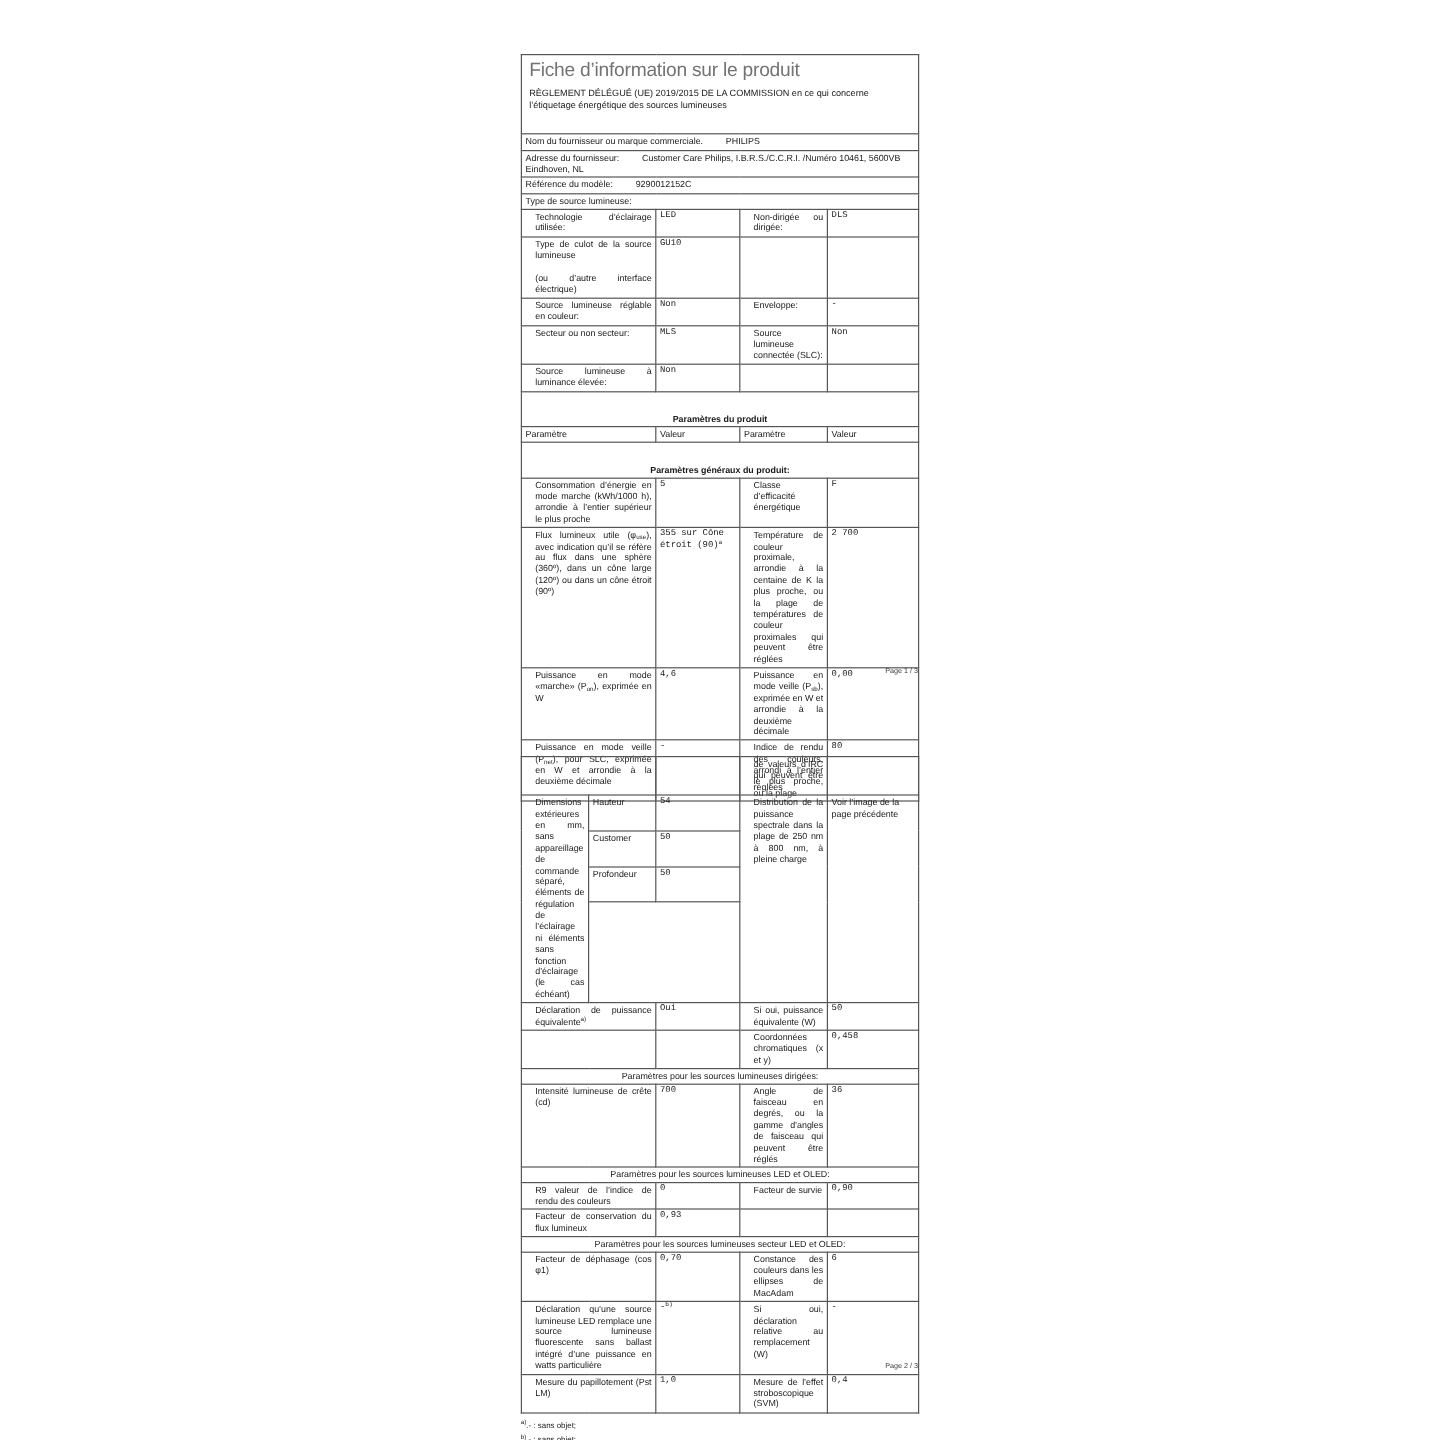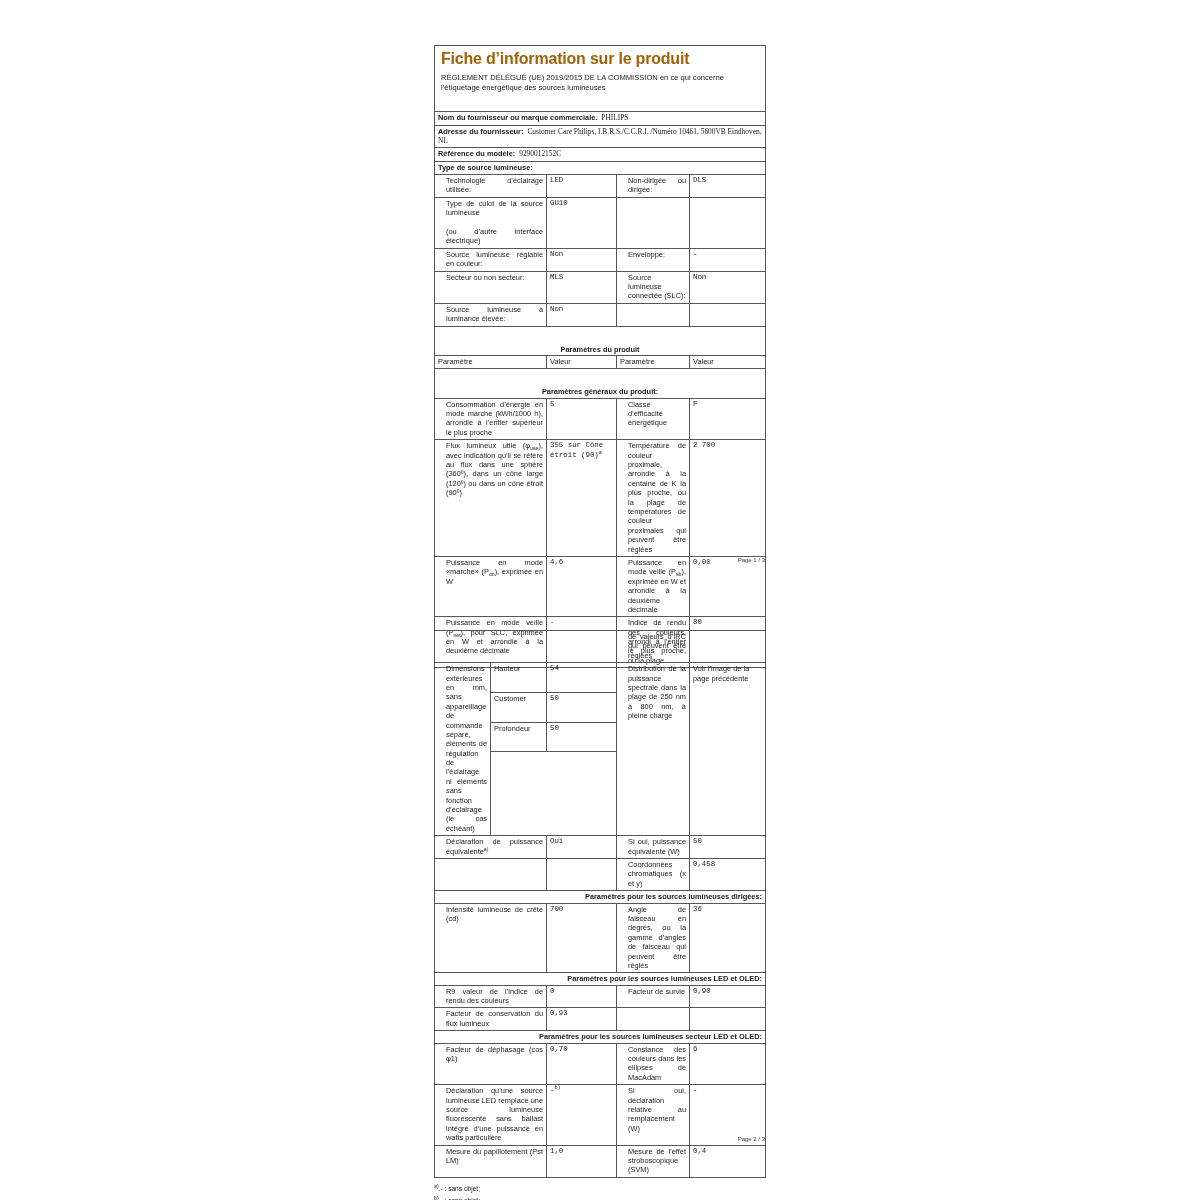--- a/index.html
+++ b/index.html
@@ -13,26 +13,26 @@
   #page2 { top:630px; }
   table { border-collapse:collapse; table-layout:fixed; width:331px; }
   td {
     border:1px solid #565656; vertical-align:top;
     padding:1px 3px 2px 3px; font-size:7.4px; line-height:1.27;
     font-weight:normal; word-wrap:break-word;
   }
   .param { text-align:justify; white-space:pre-line;padding-left:11px; }
   .val   { text-align:left;font-family:Liberation Mono, monospace; }
   .sect  { font-weight:bold; text-align:center; padding-top:18px; padding-bottom:1px; }
-  .sect-left { font-weight:bold; text-align:right; padding-top:1px; padding-bottom:1px; }
-  .bold { font-weight:bold; }
-  .meta-value { margin-left:4px;font-family:Liberation Serif, serif; }
+  .sect-left { font-weight:normal; text-align:center; padding-top:1px; padding-bottom:1px; }
+  .bold { font-weight:normal; }
+  .meta-value { margin-left:19px; }
   .title-cell { padding:4px 6px 6px 6px; }
   .doc-title {
-    font-size:16px; font-weight:bold; color:#a16207;
+    font-size:16px; font-weight:normal; color:#737373;
     margin:0; letter-spacing:-0.2px; line-height:1.15;
   }
   .reg-text { font-size:7.6px; margin:5px 0 12px 0; line-height:1.3; }
   sub { font-size:5.2px; vertical-align:-1.5px; line-height:0; }
   sup { font-size:5.2px; vertical-align:3px; line-height:0; }
   .filler-cell { height:80px; }
   .footnotes { margin-top:5px; font-size:6.6px; line-height:1.9; }
   .footnote-line { display:block; }
   .page-footer {
     position:absolute; left:434px; width:331px; text-align:right;

